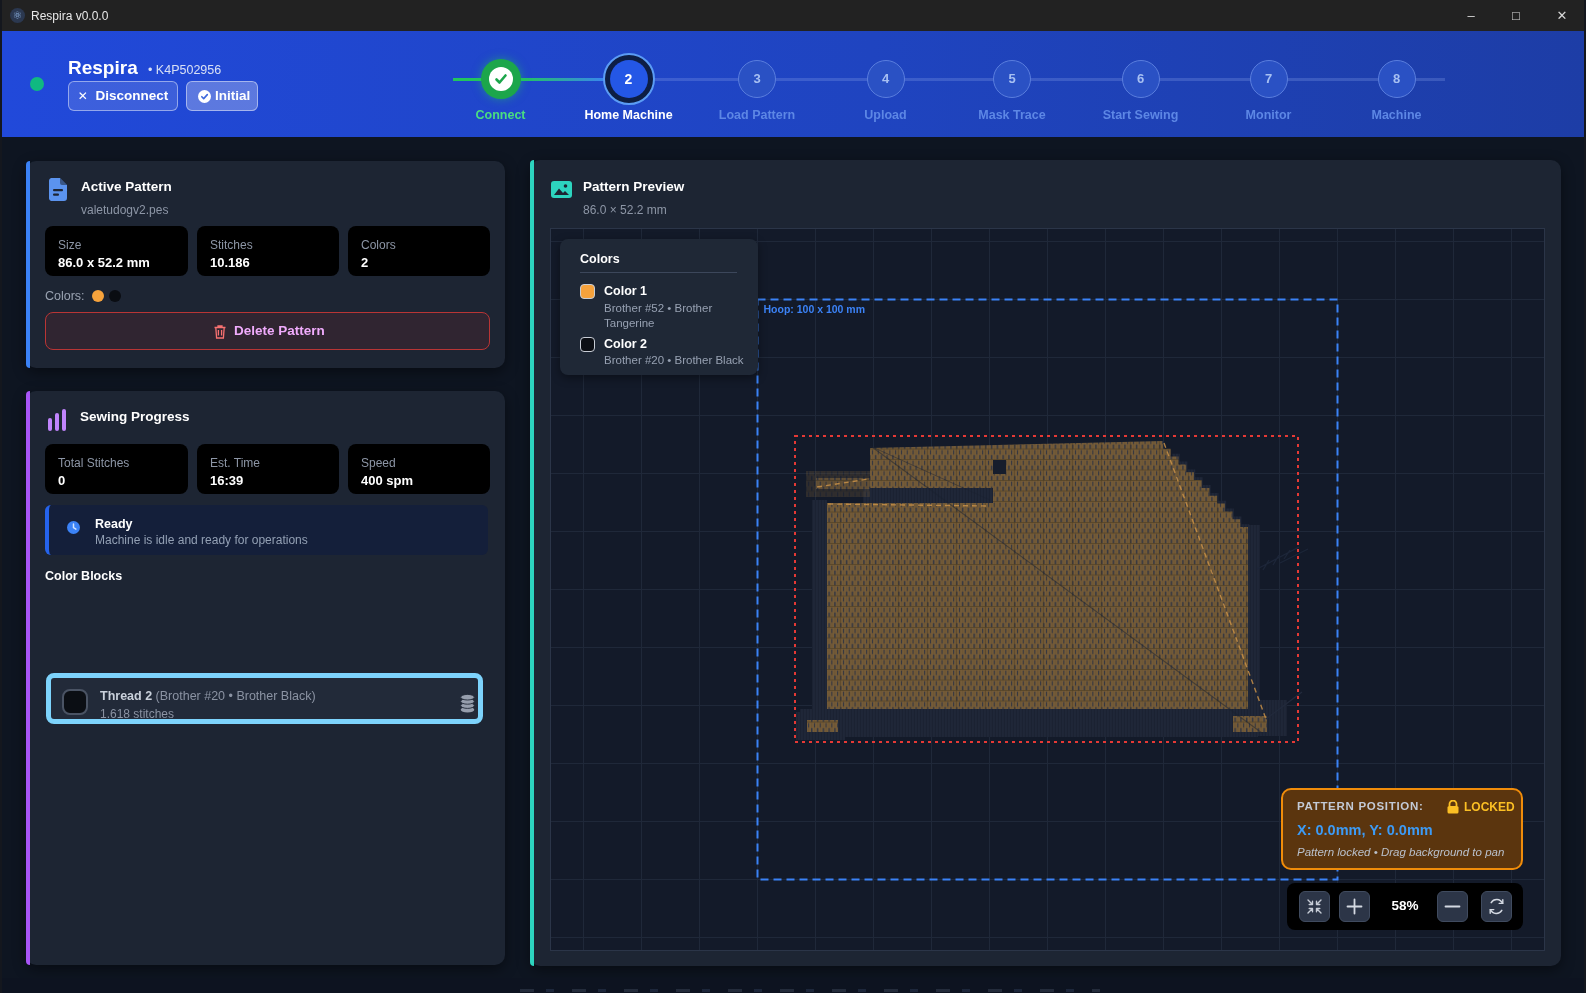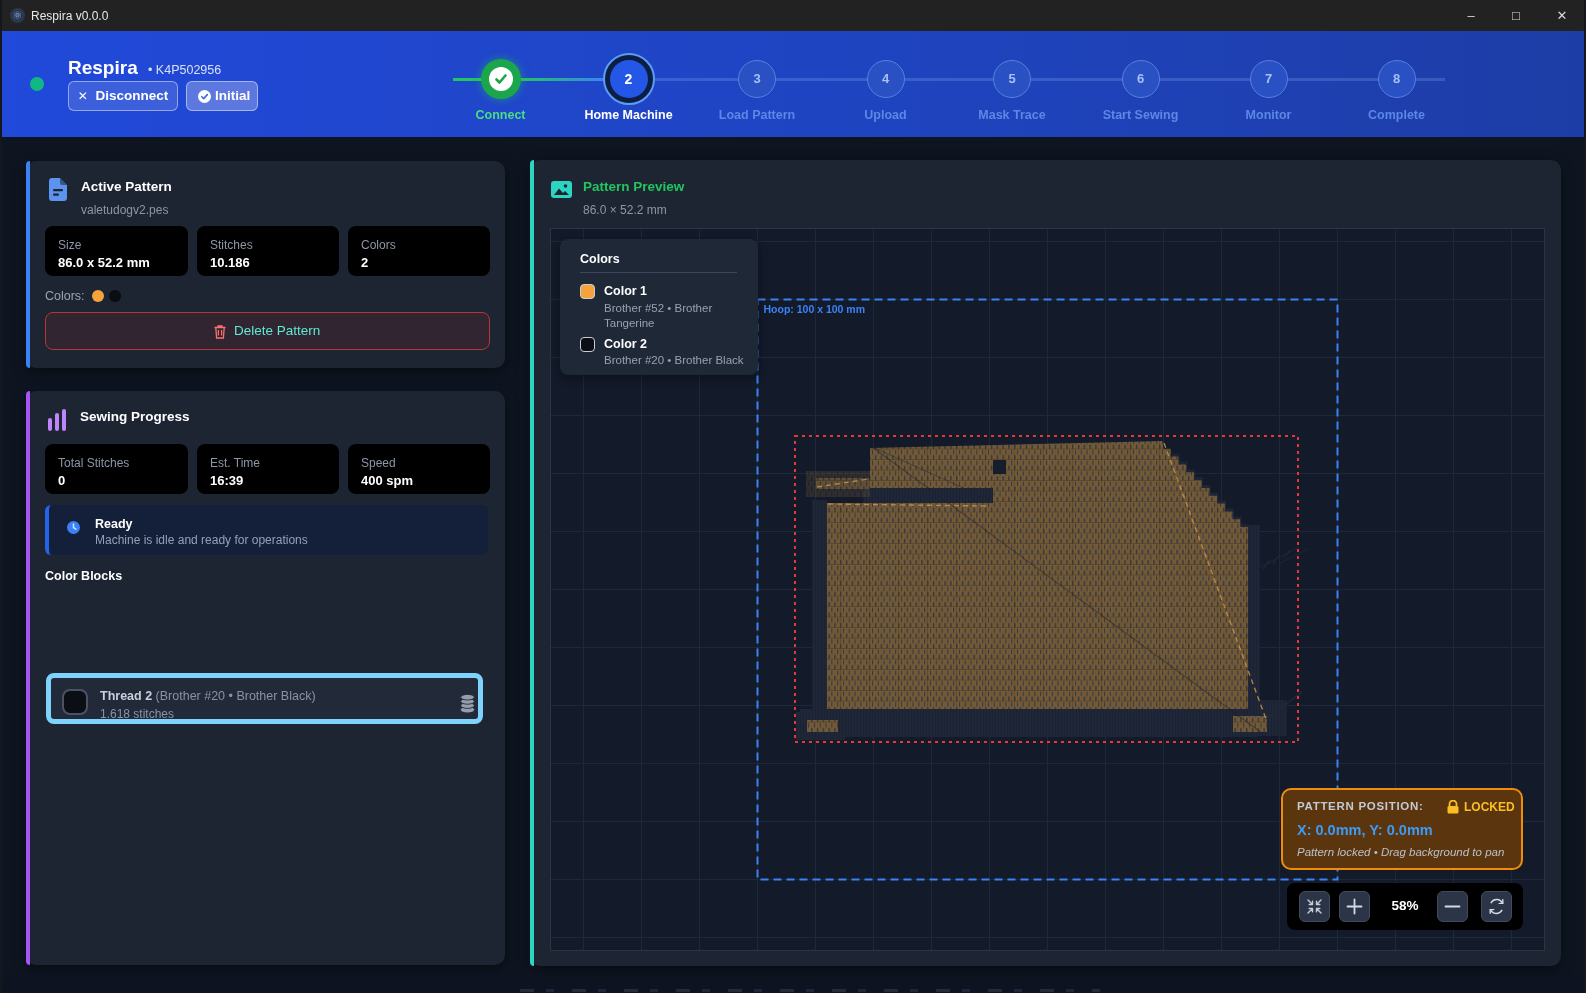--- a/index.html
+++ b/index.html
@@ -68,21 +68,21 @@
   <div class="steplabel" style="left:697px; color:#5d87e5;">Load Pattern</div>
   <div class="stepc" style="left:866.5px; top:29px; width:38px; height:38px; background:#2a51c4; border:1.5px solid #5a7ede; color:#a7c0f2; font-size:13px; font-weight:bold; text-align:center; line-height:35px;">4</div>
   <div class="steplabel" style="left:825.5px; color:#5d87e5;">Upload</div>
   <div class="stepc" style="left:993px; top:29px; width:38px; height:38px; background:#2a51c4; border:1.5px solid #5a7ede; color:#a7c0f2; font-size:13px; font-weight:bold; text-align:center; line-height:35px;">5</div>
   <div class="steplabel" style="left:952px; color:#5d87e5;">Mask Trace</div>
   <div class="stepc" style="left:1121.5px; top:29px; width:38px; height:38px; background:#2a51c4; border:1.5px solid #5a7ede; color:#a7c0f2; font-size:13px; font-weight:bold; text-align:center; line-height:35px;">6</div>
   <div class="steplabel" style="left:1080.5px; color:#5d87e5;">Start Sewing</div>
   <div class="stepc" style="left:1249.5px; top:29px; width:38px; height:38px; background:#2a51c4; border:1.5px solid #5a7ede; color:#a7c0f2; font-size:13px; font-weight:bold; text-align:center; line-height:35px;">7</div>
   <div class="steplabel" style="left:1208.5px; color:#5d87e5;">Monitor</div>
   <div class="stepc" style="left:1377.5px; top:29px; width:38px; height:38px; background:#2a51c4; border:1.5px solid #5a7ede; color:#a7c0f2; font-size:13px; font-weight:bold; text-align:center; line-height:35px;">8</div>
-  <div class="steplabel" style="left:1336.5px; color:#5d87e5;">Complete</div>
+  <div class="steplabel" style="left:1336.5px; color:#5d87e5;">Machine</div>
 </div>
 
 <div class="card" style="left:26px; top:161px; width:479px; height:207px;">
   <div class="stripe" style="background:#3b82f6;"></div>
   <svg style="position:absolute; left:23px; top:17px;" width="18" height="23" viewBox="0 0 18 23">
     <path d="M2 0 h9 l7 7 v13 a3 3 0 0 1 -3 3 h-13 a3 3 0 0 1 -2 -3 v-17 a3 3 0 0 1 2 -3 z" fill="#5b93ee"></path>
     <path d="M11 0 l7 7 h-5 a2 2 0 0 1 -2 -2 z" fill="#1d2533" opacity="0.55"></path>
     <rect x="4" y="11" width="10" height="2.2" rx="1" fill="#1d2533"></rect>
     <rect x="4" y="15.5" width="6" height="2.2" rx="1" fill="#1d2533"></rect>
   </svg>
@@ -100,21 +100,21 @@
       <div class="statlabel">Colors</div>
       <div class="statvalue">2</div>
     </div>
   <div style="position:absolute; left:19px; top:128px; color:#9aa3b2; font-size:12.5px;">Colors:</div>
   <div style="position:absolute; left:66px; top:129px; width:12px; height:12px; border-radius:50%; background:#f6a33c;"></div>
   <div style="position:absolute; left:83px; top:129px; width:12px; height:12px; border-radius:50%; background:#0a0d12;"></div>
   <div style="position:absolute; left:19px; top:151px; width:445px; height:38px; border:1px solid #b93535; border-radius:8px; background:rgba(220,38,38,0.10);">
     <svg style="position:absolute; left:168px; top:12px;" width="12" height="14" viewBox="0 0 12 14">
         <path d="M0.5 2.5 H11.5 M4 2.5 V1 h4 v1.5 M1.8 2.5 L2.6 13 h6.8 L10.2 2.5 M4.4 5 v5.5 M7.6 5 v5.5" stroke="#f87171" stroke-width="1.3" fill="none"></path>
       </svg>
-    <div style="position:absolute; left:188px; top:10px; color:#5eead4; font-size:13.5px; font-weight:normal;">Delete Pattern</div>
+    <div style="position:absolute; left:188px; top:10px; color:#f0abfc; font-size:13.5px; font-weight:bold;">Delete Pattern</div>
   </div>
 </div>
 
 <div class="card" style="left:26px; top:391px; width:479px; height:574px;">
   <div class="stripe" style="background:#a855f7;"></div>
   <svg style="position:absolute; left:22px; top:18px;" width="20" height="22" viewBox="0 0 20 22">
     <rect x="0" y="9" width="4" height="13" rx="2" fill="#c084fc"></rect>
     <rect x="7" y="4" width="4" height="18" rx="2" fill="#c084fc"></rect>
     <rect x="14" y="0" width="4" height="22" rx="2" fill="#c084fc"></rect>
   </svg>
@@ -156,21 +156,21 @@
   </div>
 </div>
 
 <div class="card" style="left:530px; top:160px; width:1031px; height:806px;">
   <div class="stripe" style="background:#2dd4bf;"></div>
   <svg style="position:absolute; left:21px; top:21px;" width="21" height="17" viewBox="0 0 21 17">
     <rect x="0" y="0" width="21" height="17" rx="3" fill="#2dd4bf"></rect>
     <circle cx="14.5" cy="5" r="1.8" fill="#1d2533"></circle>
     <path d="M3 14 L8 7.5 L12 12 L14 10 L18 14 Z" fill="#1d2533"></path>
   </svg>
-  <div style="position:absolute; left:53px; top:19px; color:#22c55e; font-size:13.5px; font-weight:bold;">Pattern Preview</div>
+  <div style="position:absolute; left:53px; top:19px; color:#ffffff; font-size:13.5px; font-weight:bold;">Pattern Preview</div>
   <div style="position:absolute; left:53px; top:43px; color:#8d96a6; font-size:12px;">86.0 × 52.2 mm</div>
 
   <div id="canvas" style="position:absolute; left:20px; top:68px; width:995px; height:723px; background:#131a29; border:1px solid #2b3548;">
     <svg style="position:absolute;left:0;top:0;" width="993" height="721" viewBox="0 0 993 721">
 <defs>
 <pattern id="st" width="5.8" height="10.5" patternUnits="userSpaceOnUse">
 <rect width="5.8" height="10.5" fill="#6d5635"></rect>
 <rect x="0.6" width="0.9" height="10.5" fill="#7d613a"></rect>
 <rect x="3.5" width="0.9" height="10.5" fill="#7d613a"></rect>
 <rect x="1.9" y="0.7" width="1.1" height="4.3" fill="#232d45" opacity="0.8"></rect>

